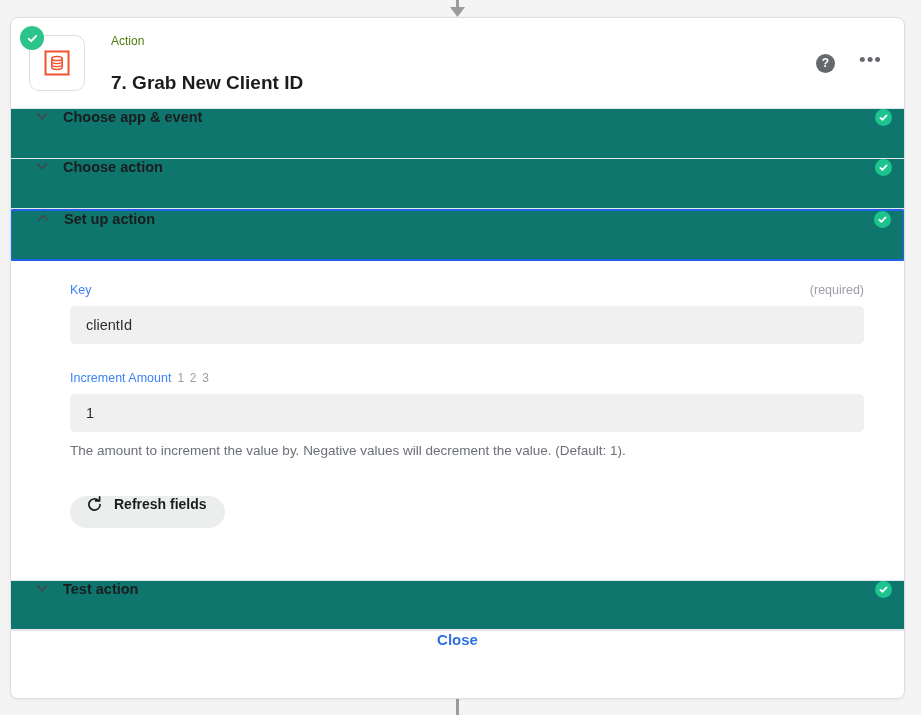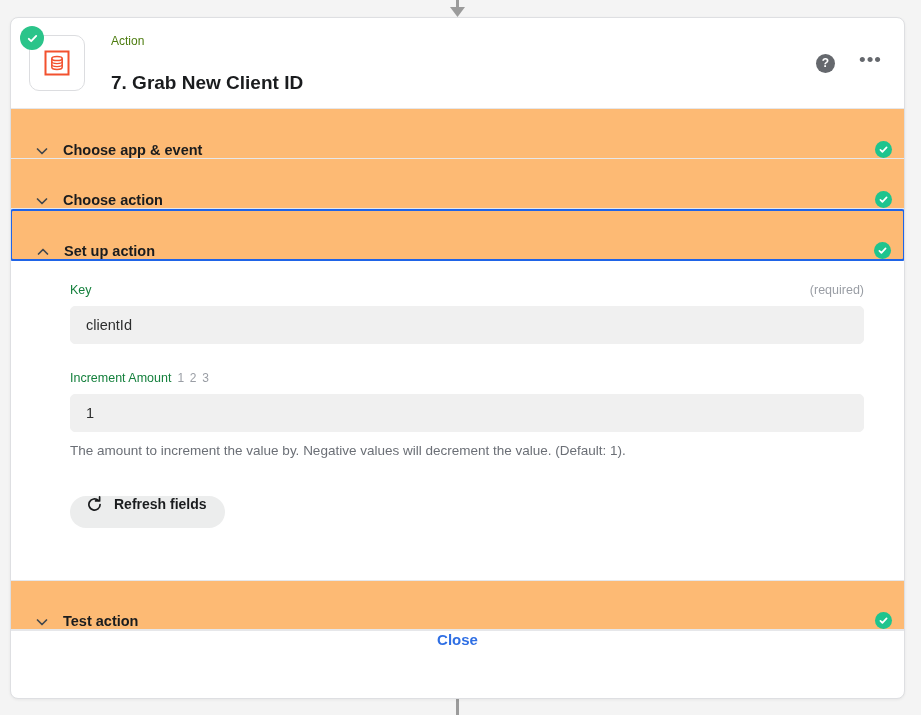--- a/index.html
+++ b/index.html
@@ -129,25 +129,25 @@
     line-height: 10px;
     letter-spacing: 1px;
     cursor: pointer;
     padding-bottom: 7px;
   }
 
   
   .section-row {
     height: 50px;
     display: flex;
-    align-items: flex-end;
+    align-items: flex-start;
     padding: 0 12px 0 24px;
     border-bottom: 1px solid #e6e7ea;
     cursor: pointer;
-    background: #fdba74;
+    background: #0f766e;
     flex: 0 0 auto;
   }
   .section-row.active {
     border: 2px solid #1f64e7;
     border-radius: 3px;
     margin: 0 -1px;
     height: 52px;
     border-bottom: 2px solid #1f64e7;
   }
   .chevron {
@@ -182,21 +182,21 @@
     overflow: hidden;
   }
   .field-block { margin-bottom: 9px; }
   .field-label-row {
     display: flex;
     align-items: baseline;
     margin-bottom: 9px;
   }
   .field-label {
     font-size: 12.5px;
-    color: #15803d;
+    color: #3b82f6;
   }
   .field-type-hint {
     font-size: 12px;
     color: #9a9ea5;
     margin-left: 6px;
     letter-spacing: 1.2px;
   }
   .field-required {
     margin-left: auto;
     font-size: 12.5px;

